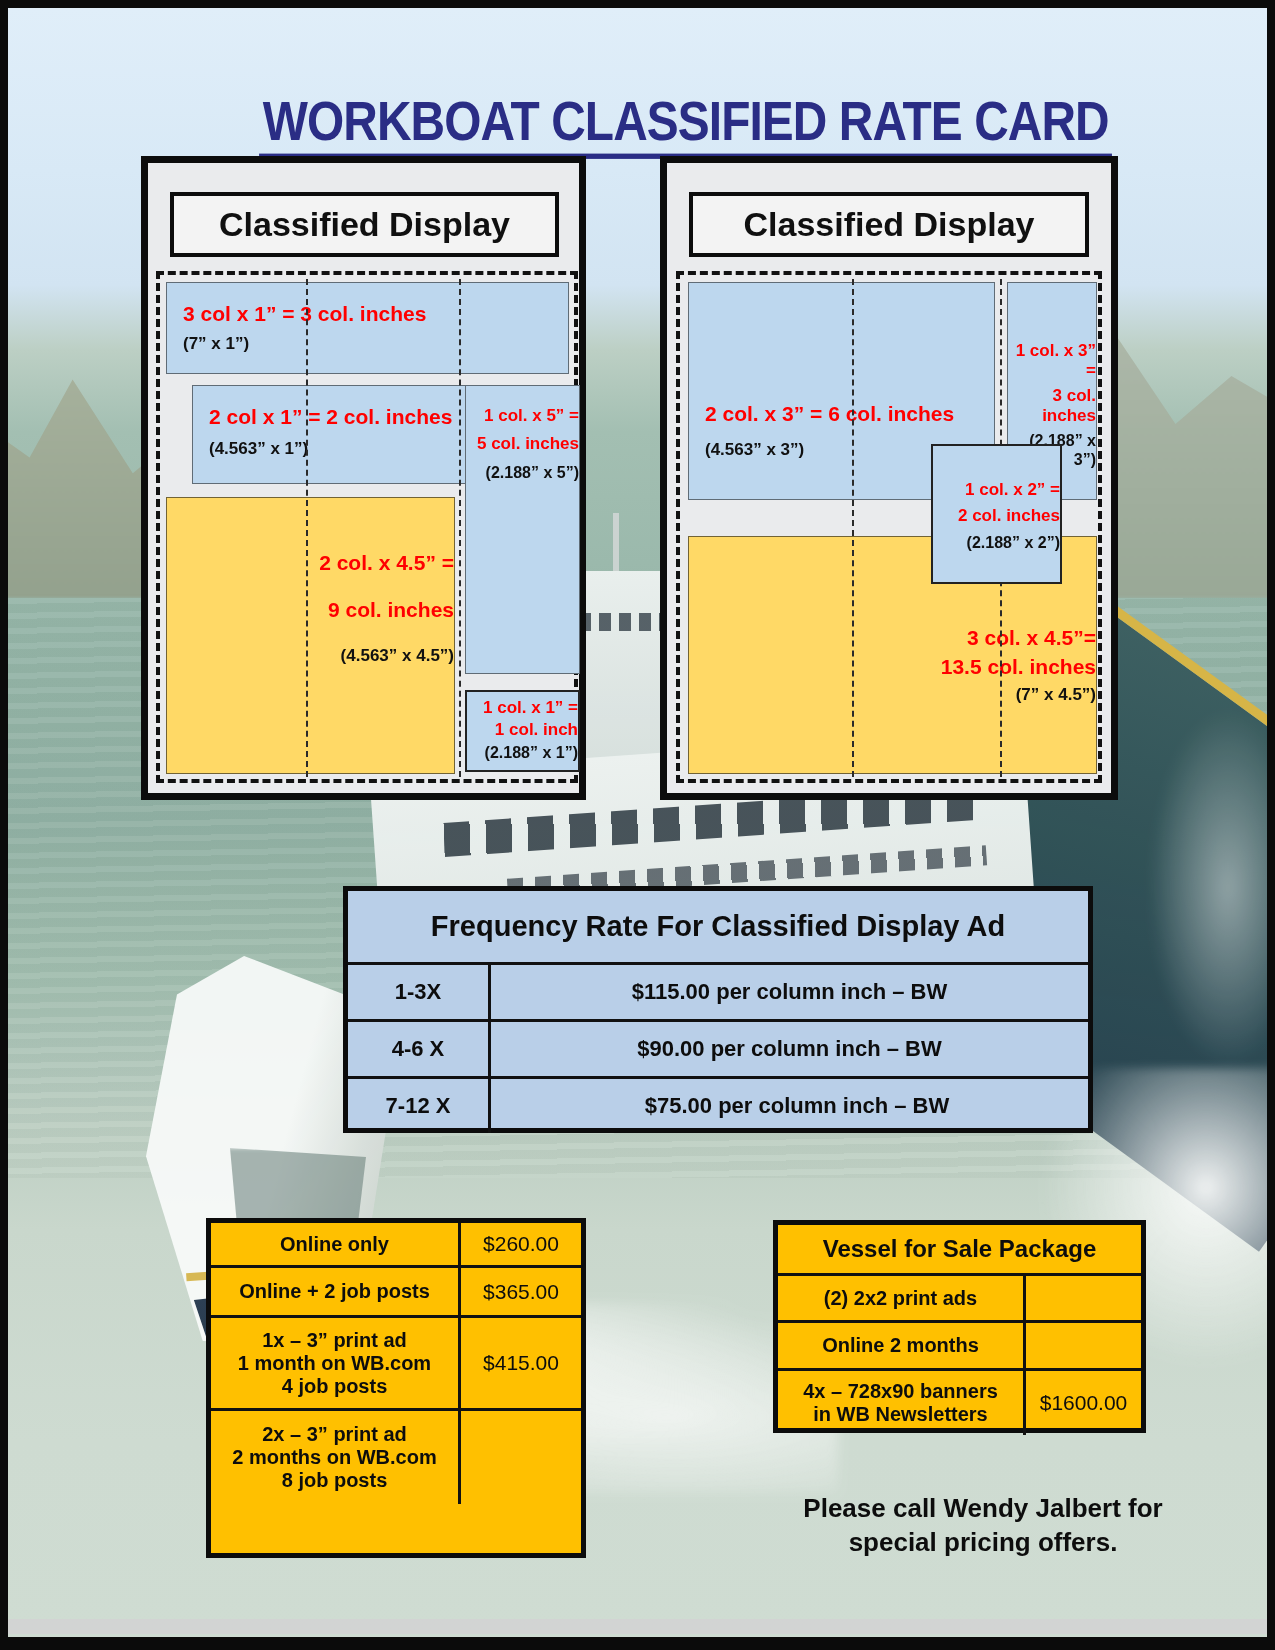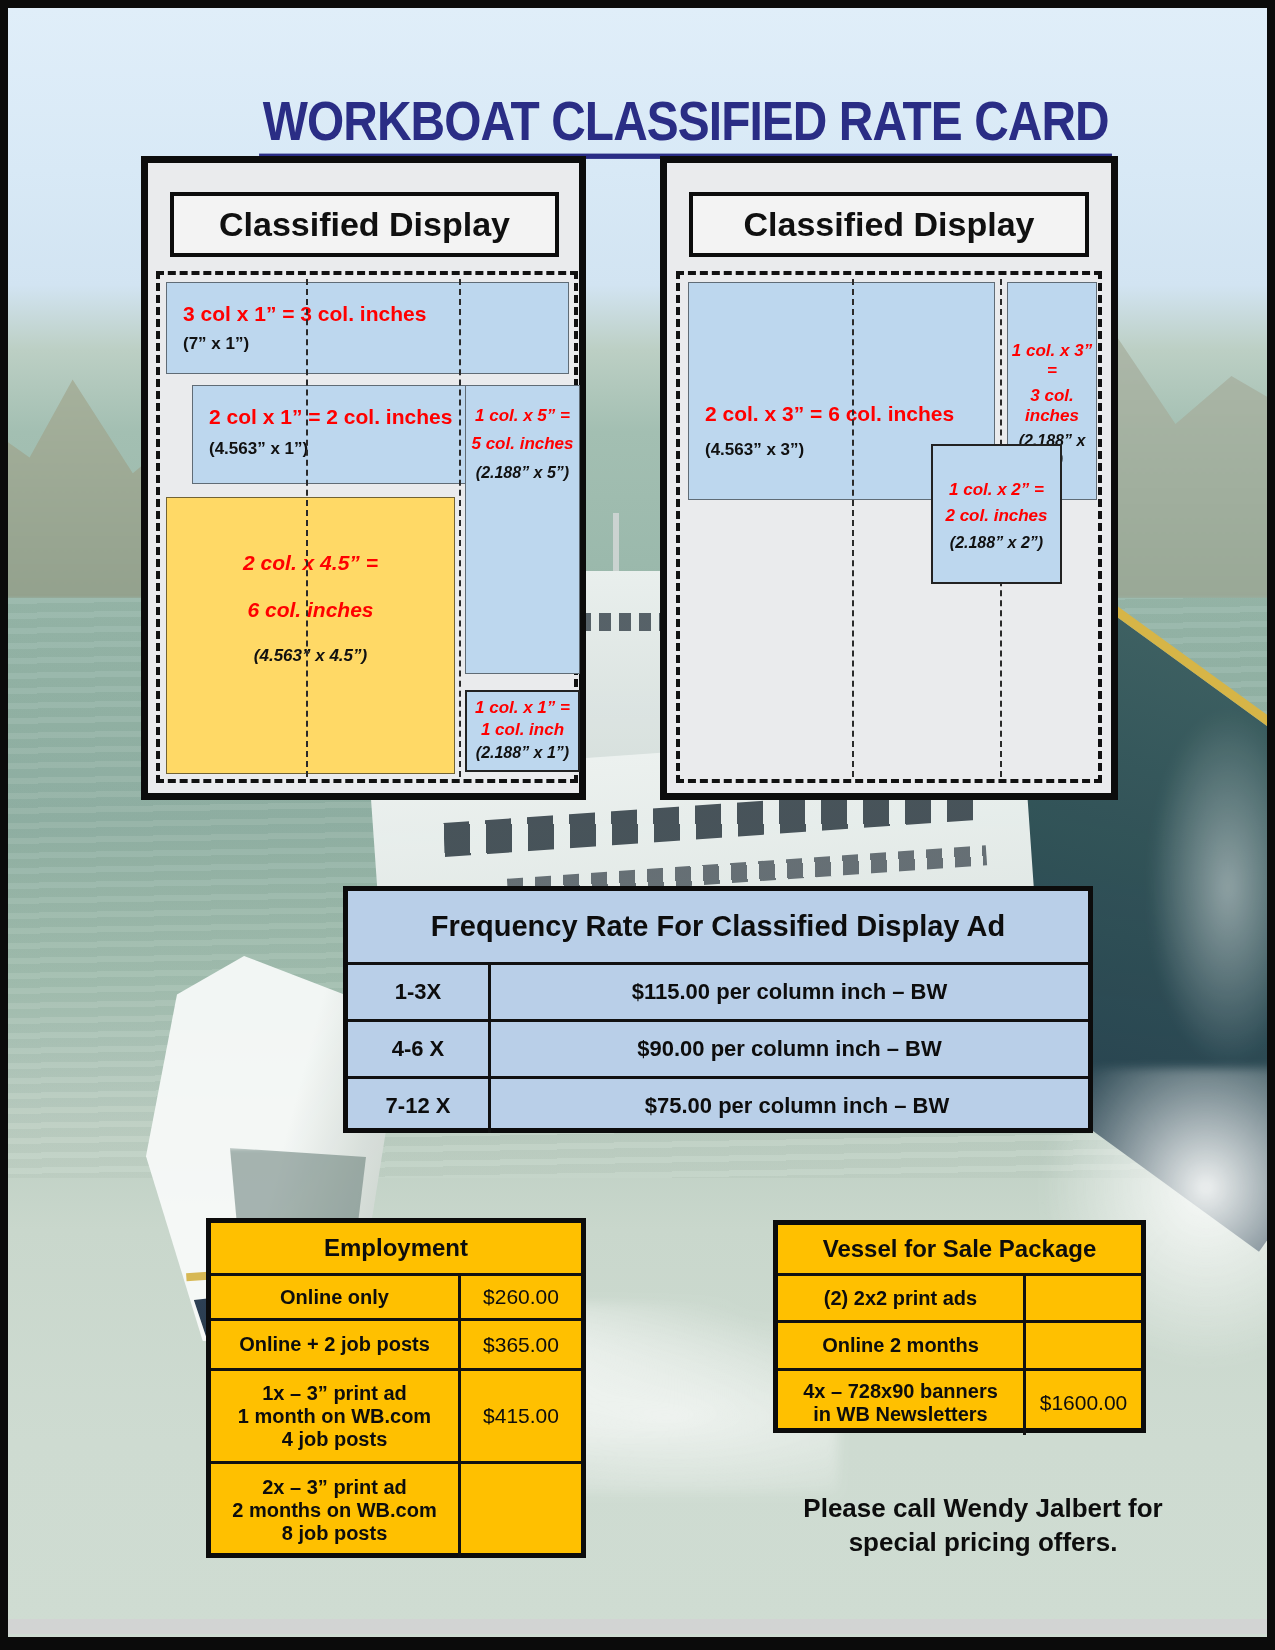--- a/index.html
+++ b/index.html
@@ -84,21 +84,21 @@
   .panel-r .content{left:9px;top:108px;width:426px;height:512px;}
   .adbox{position:absolute;box-sizing:border-box;z-index:1;}
   .blue{background:#bdd7ee;border:1px solid rgba(20,20,20,.55);}
   .yellow{background:#ffd966;border:1px solid rgba(20,20,20,.6);}
   .divider{position:absolute;top:4px;height:498px;width:0;border-left:2px dashed #2a2a2a;z-index:2;}
   .ad-label{color:#ff0000;font-weight:700;font-size:21px;line-height:1.2;}
   .ad-dims{color:#111;font-weight:700;font-size:17px;line-height:1.2;}
   .small .ad-label{font-size:17px;}
   .small .ad-dims{font-size:16px;}
   .txt-left{padding:18px 0 0 16px;}
-  .txt-center{text-align:center;font-style:italic;}
+  .txt-center{text-align:right;}
   .adtxt{position:relative;z-index:3;}
 
   
   .l-b1{left:6px;top:7px;width:403px;height:92px;}
   .l-b2{left:6px;top:110px;width:289px;height:99px;margin-left:26px;}
   .l-y {left:6px;top:222px;width:289px;height:277px;}
   .l-b3{left:305px;top:110px;width:115px;height:289px;}
   .l-b4{left:305px;top:415px;width:115px;height:82px;}
   .ldiv1{left:146px;} .ldiv2{left:299px;}
   
@@ -185,21 +185,21 @@
         <div class="adbox blue l-b1 txt-left">
           <div class="ad-label adtxt">3 col x 1” = 3 col. inches</div>
           <div class="ad-dims adtxt" style="margin-top:8px">(7” x 1”)</div>
         </div>
         <div class="adbox blue l-b2 txt-left">
           <div class="ad-label adtxt">2 col x 1” = 2 col. inches</div>
           <div class="ad-dims adtxt" style="margin-top:10px">(4.563” x 1”)</div>
         </div>
         <div class="adbox yellow l-y txt-center">
           <div class="ad-label adtxt" style="margin-top:52px">2 col. x 4.5” =</div>
-          <div class="ad-label adtxt" style="margin-top:22px">6 col. inches</div>
+          <div class="ad-label adtxt" style="margin-top:22px">9 col. inches</div>
           <div class="ad-dims adtxt" style="margin-top:24px">(4.563” x 4.5”)</div>
         </div>
         <div class="adbox blue l-b3 txt-center small">
           <div class="ad-label adtxt" style="margin-top:20px">1 col. x 5” =</div>
           <div class="ad-label adtxt" style="margin-top:8px">5 col. inches</div>
           <div class="ad-dims adtxt" style="margin-top:8px">(2.188” x 5”)</div>
         </div>
         <div class="adbox blue l-b4 txt-center small" style="border:2px solid #222">
           <div class="ad-label adtxt" style="margin-top:6px">1 col. x 1” =</div>
           <div class="ad-label adtxt" style="margin-top:2px">1 col. inch</div>
@@ -220,41 +220,45 @@
         <div class="adbox blue r-b2 txt-center small">
           <div class="ad-label adtxt" style="margin-top:58px">1 col. x 3” =</div>
           <div class="ad-label adtxt" style="margin-top:4px">3 col. inches</div>
           <div class="ad-dims adtxt" style="margin-top:4px">(2.188” x 3”)</div>
         </div>
         <div class="adbox blue r-ov txt-center small">
           <div class="ad-label adtxt" style="margin-top:34px">1 col. x 2” =</div>
           <div class="ad-label adtxt" style="margin-top:6px">2 col. inches</div>
           <div class="ad-dims adtxt" style="margin-top:6px">(2.188” x 2”)</div>
         </div>
+        <div class="adbox yellow r-y txt-center">
+          <div class="ad-label adtxt" style="margin-top:88px">3 col. x 4.5”=</div>
+          <div class="ad-label adtxt" style="margin-top:4px">13.5 col. inches</div>
+          <div class="ad-dims adtxt" style="margin-top:6px">(7” x 4.5”)</div>
+        </div>
       </div>
     </div>
 
     <div class="freq">
       <div class="freq-header">Frequency Rate For Classified Display Ad</div>
       <div class="freq-row">
         <div class="freq-c1">1-3X</div>
         <div class="freq-c2">$115.00 per column inch – BW</div>
       </div>
       <div class="freq-row">
         <div class="freq-c1">4-6 X</div>
         <div class="freq-c2">$90.00 per column inch – BW</div>
       </div>
       <div class="freq-row">
         <div class="freq-c1">7-12 X</div>
         <div class="freq-c2">$75.00  per column inch – BW</div>
       </div>
     </div>
 
     <div class="pkg pkg-emp">
-      <div class="pkg-header">Employment</div>
       <div class="pkg-row rh45">
         <div class="pkg-c1">Online only</div>
         <div class="pkg-c2">$260.00</div>
       </div>
       <div class="pkg-row rh50">
         <div class="pkg-c1">Online + 2 job posts</div>
         <div class="pkg-c2">$365.00</div>
       </div>
       <div class="pkg-row rh93">
         <div class="pkg-c1">1x – 3” print ad

